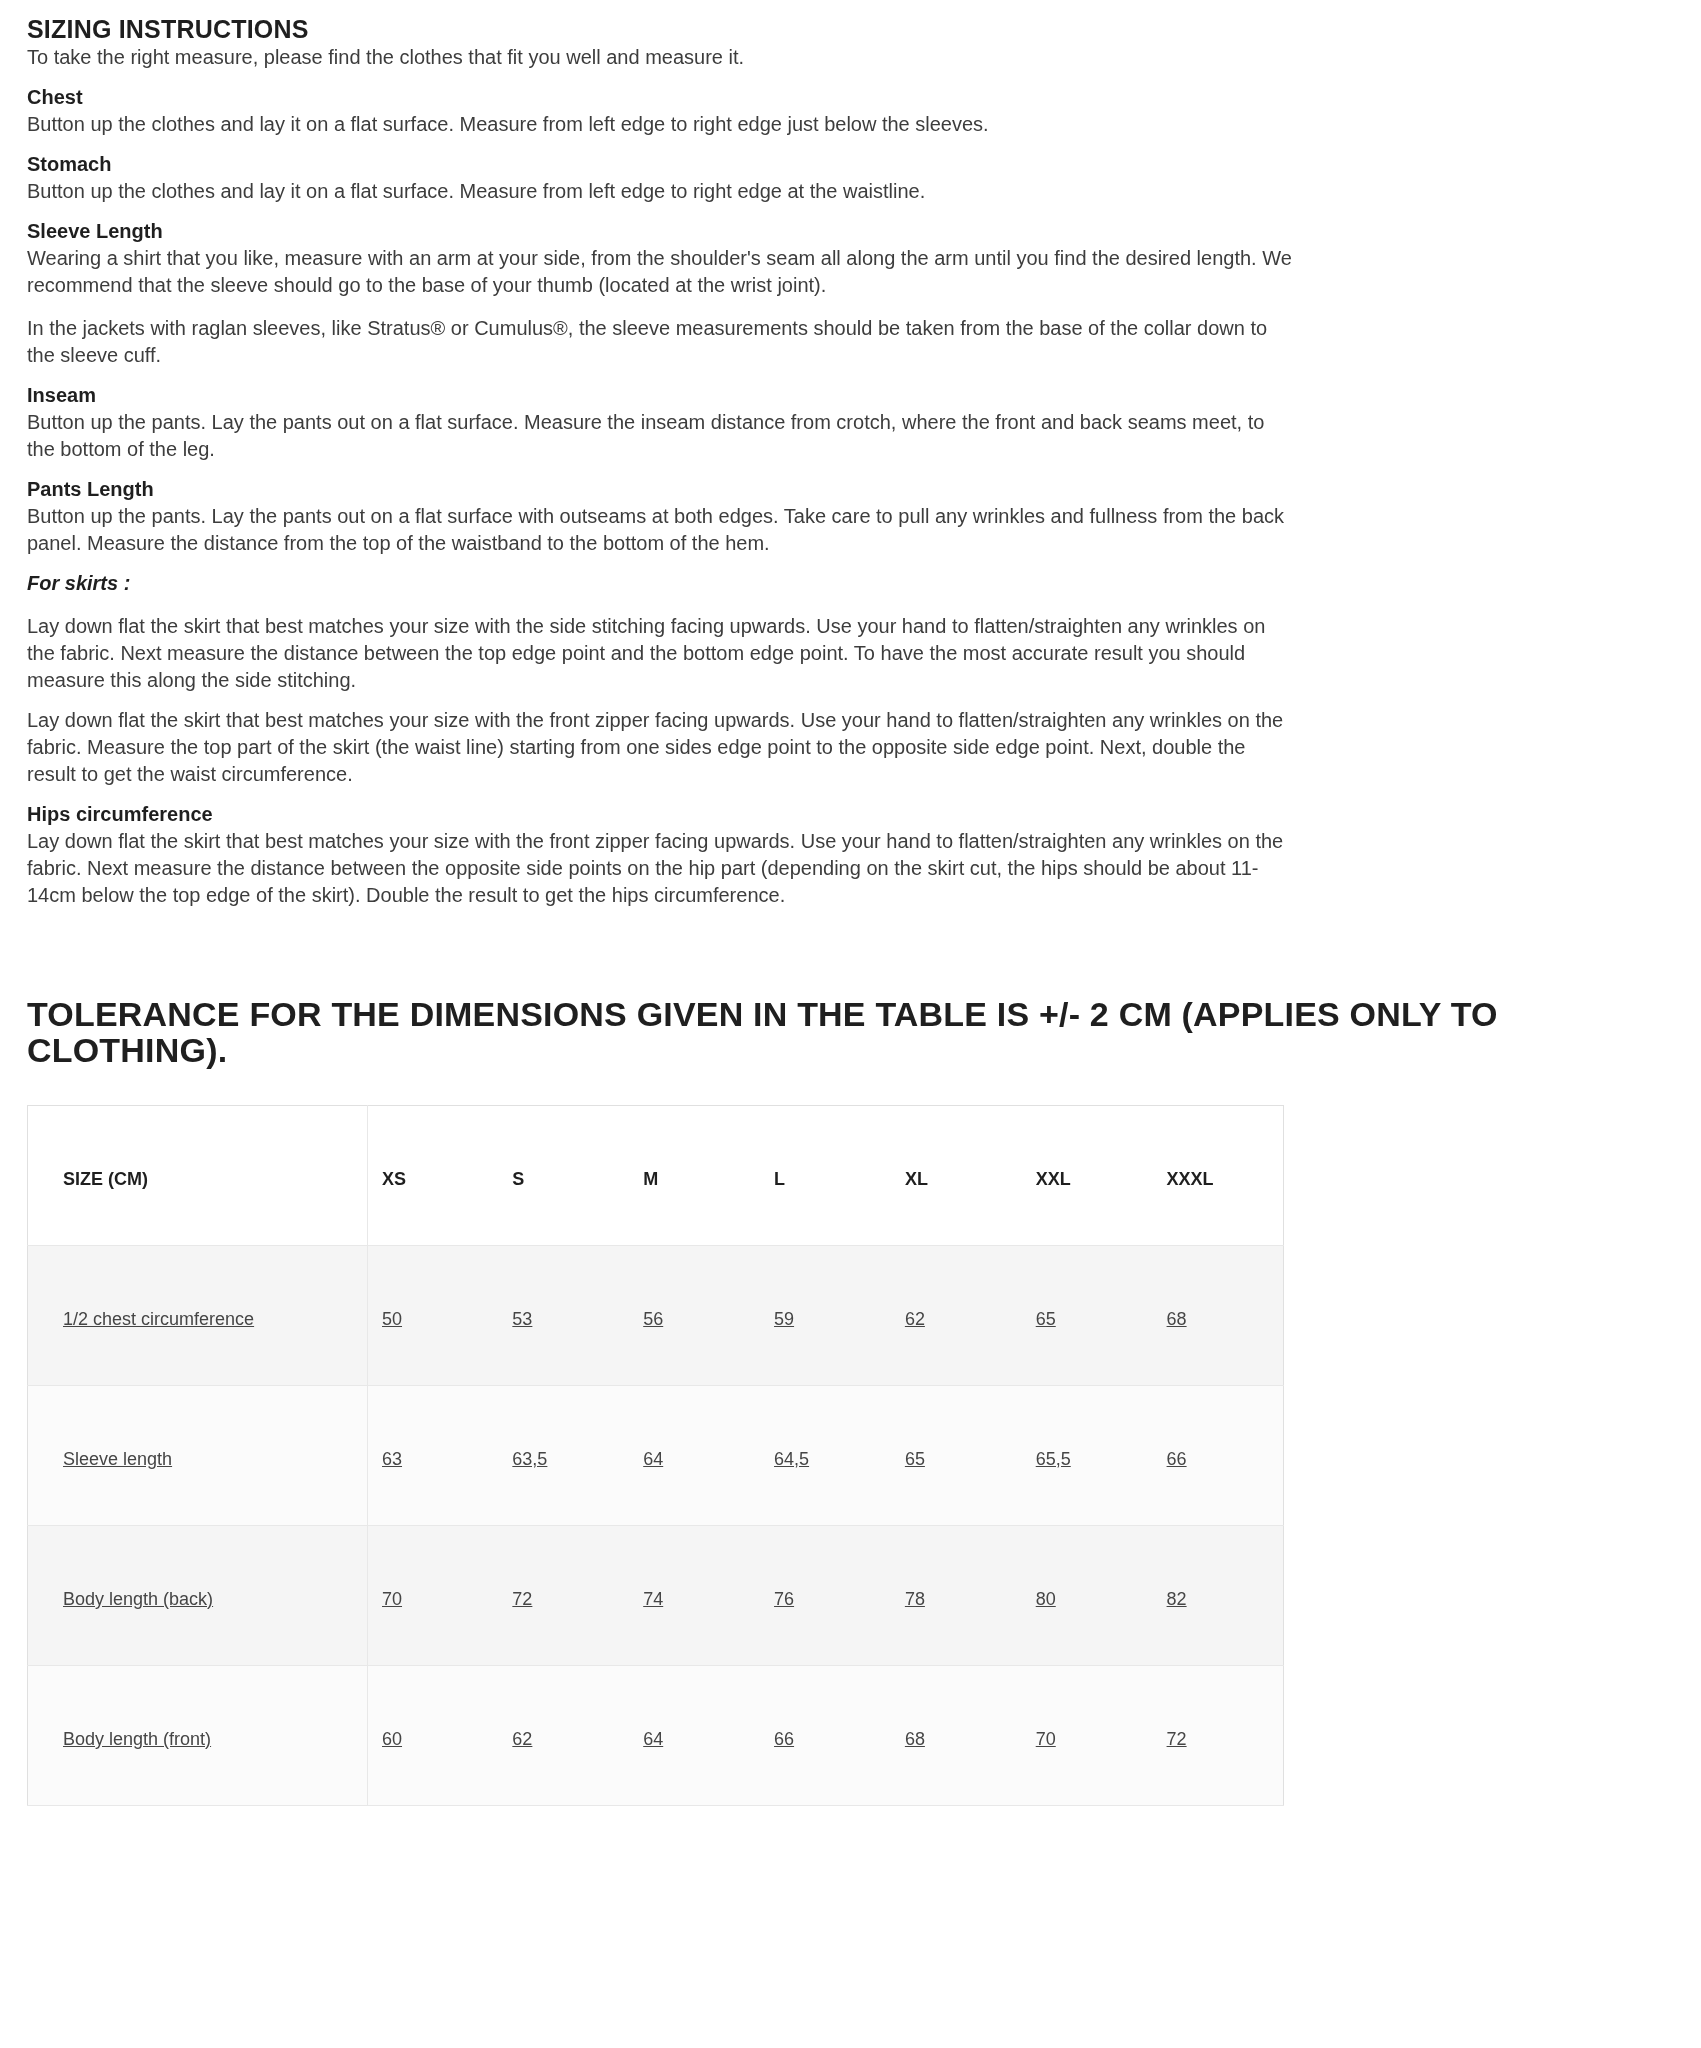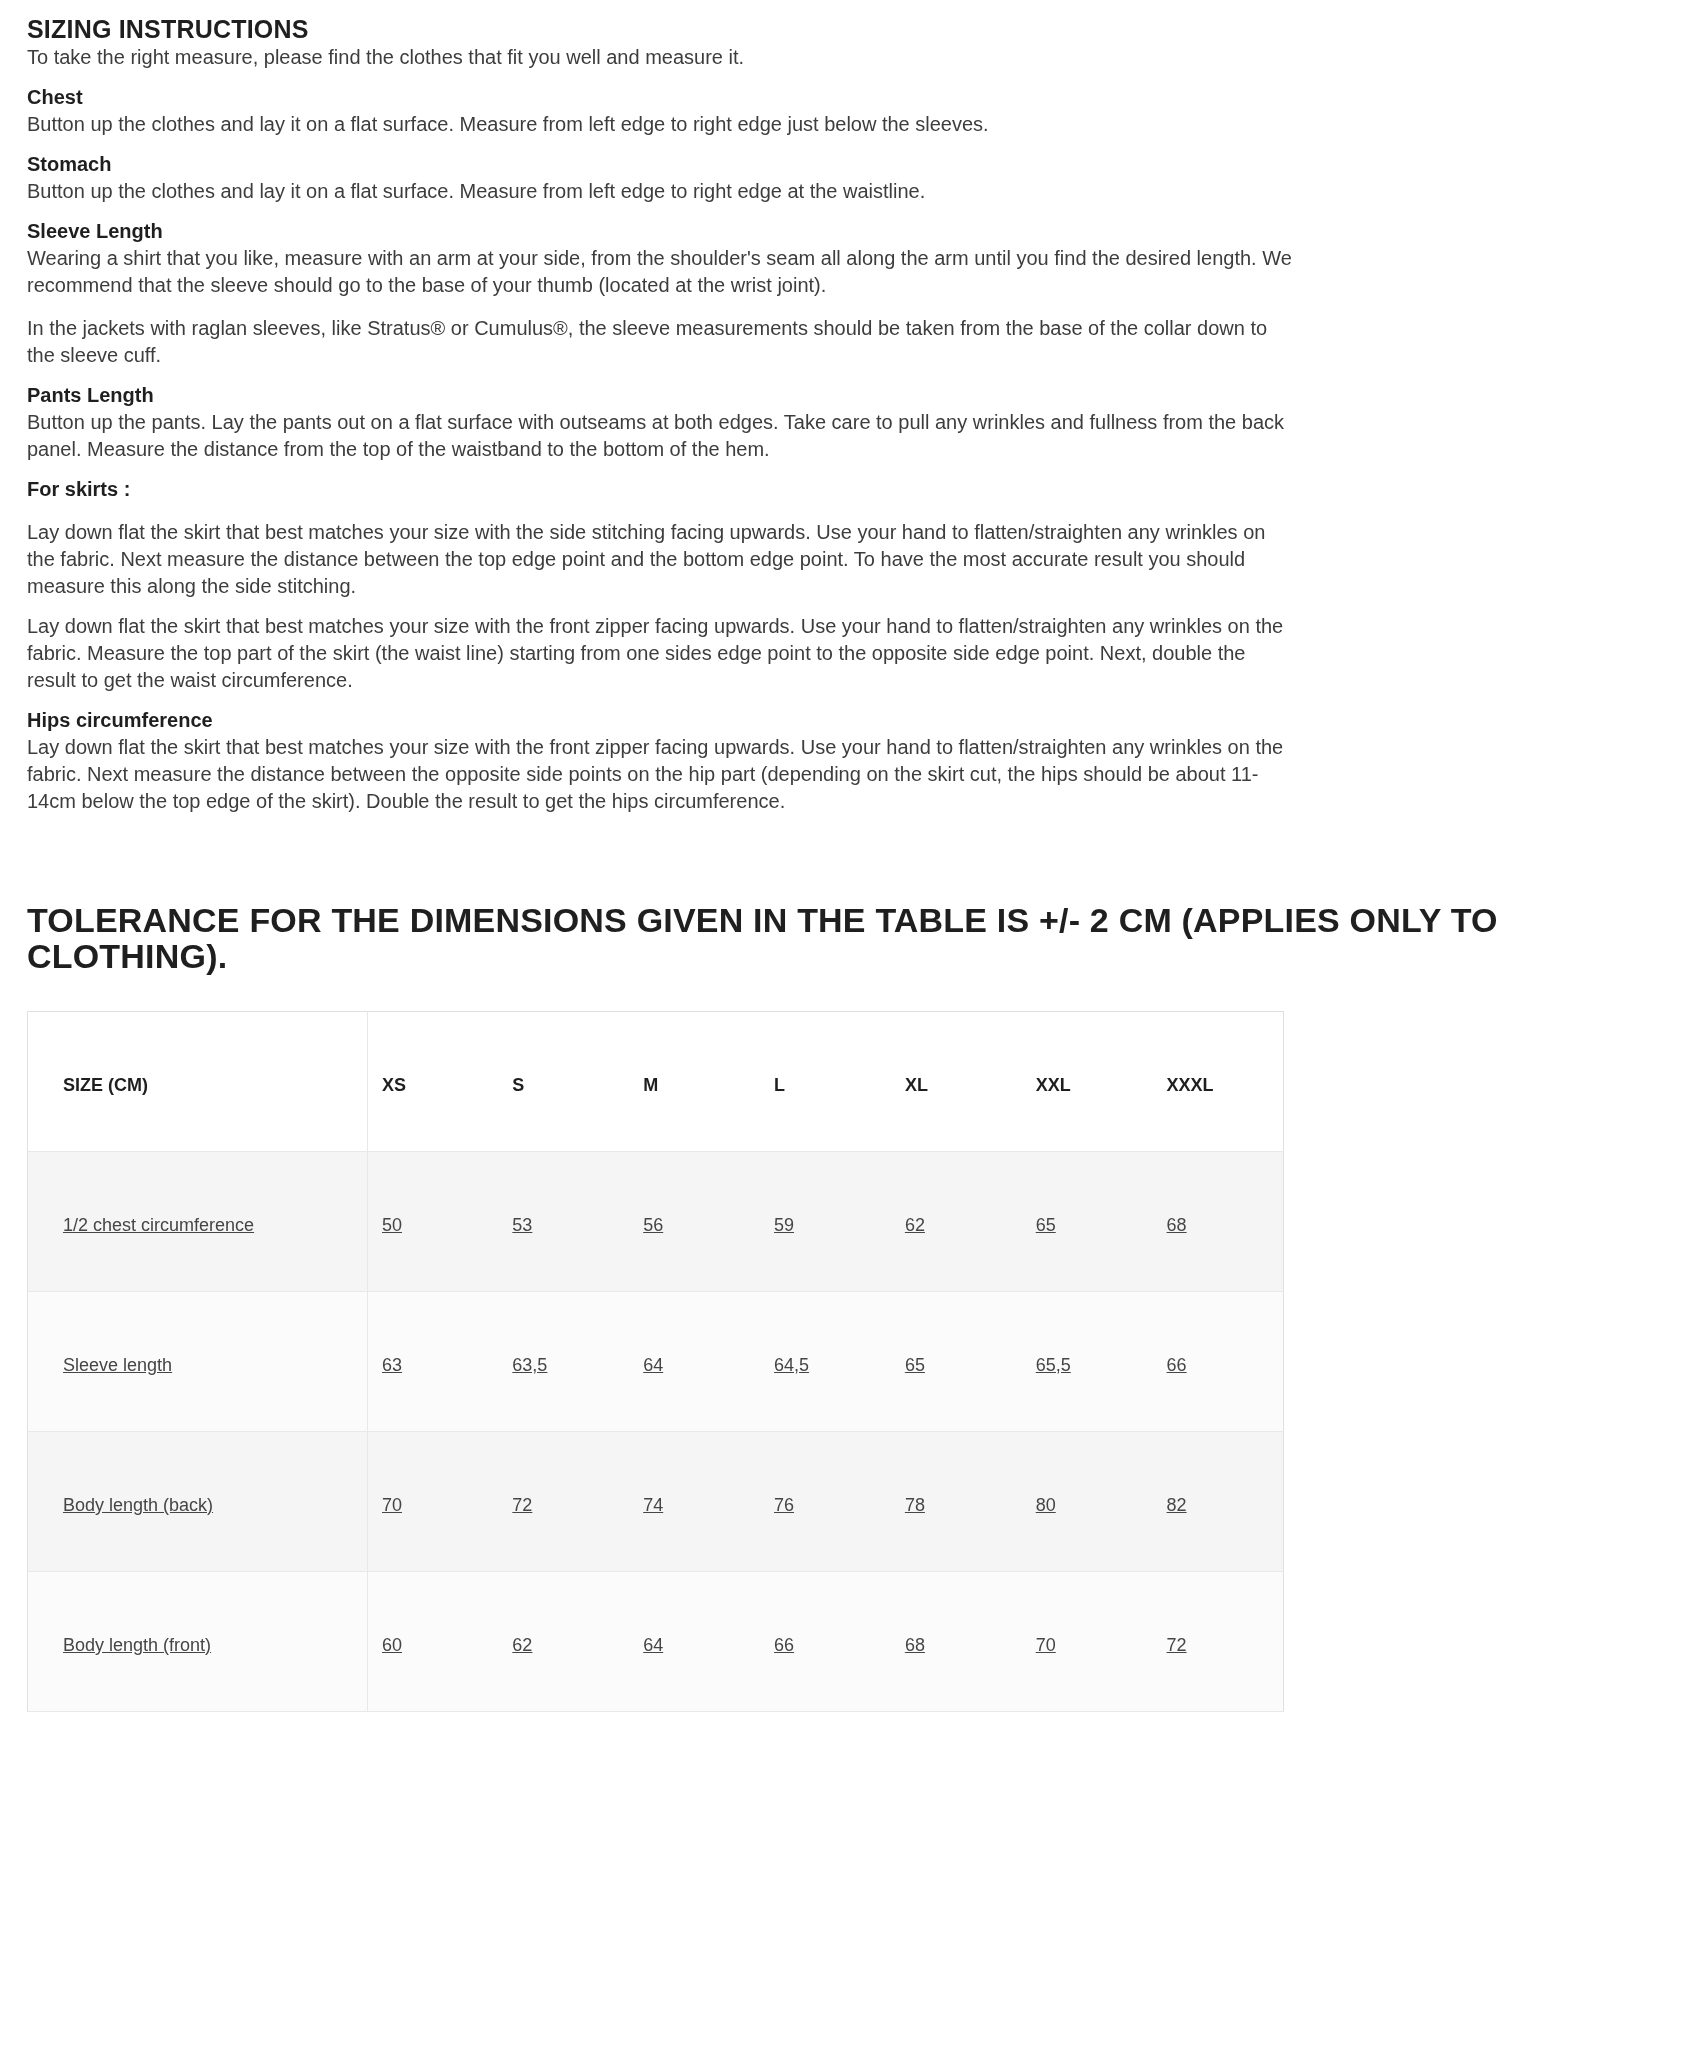--- a/index.html
+++ b/index.html
@@ -27,21 +27,21 @@
     line-height: 27px;
     margin: 0 0 13px 0;
   }
   h3.section-heading {
     font-size: 20px;
     line-height: 27px;
     font-weight: 700;
     color: #1f1f1f;
     margin: 12px 0 0 0;
   }
-  h3.standalone { margin-bottom: 16px; }
+  h3.standalone { margin-bottom: 16px; font-style: italic; }
   p.note { margin-top: 16px; }
 
   h2.tolerance-heading {
     font-size: 34px;
     line-height: 36px;
     font-weight: 700;
     color: #1f1f1f;
     letter-spacing: 0.2px;
     margin: 87px 0 0 0;
     max-width: 1600px;
@@ -99,20 +99,24 @@
       <p class="body-text">Button up the clothes and lay it on a flat surface. Measure from left edge to right edge at the waistline.</p>
     </section>
 
     <section>
       <h3 class="section-heading">Sleeve Length</h3>
       <p class="body-text">Wearing a shirt that you like, measure with an arm at your side, from the shoulder's seam all along the arm until you find the desired length. We recommend that the sleeve should go to the base of your thumb (located at the wrist joint).</p>
     </section>
 
     <p class="body-text note">In the jackets with raglan sleeves, like Stratus® or Cumulus®, the sleeve measurements should be taken from the base of the collar down to the sleeve cuff.</p>
 
+    <section>
+      <h3 class="section-heading">Inseam</h3>
+      <p class="body-text">Button up the pants. Lay the pants out on a flat surface. Measure the inseam distance from crotch, where the front and back seams meet, to the bottom of the leg.</p>
+    </section>
 
     <section>
       <h3 class="section-heading">Pants Length</h3>
       <p class="body-text">Button up the pants. Lay the pants out on a flat surface with outseams at both edges. Take care to pull any wrinkles and fullness from the back panel. Measure the distance from the top of the waistband to the bottom of the hem.</p>
     </section>
 
     <h3 class="section-heading standalone">For skirts :</h3>
 
     <section>
       <p class="body-text">Lay down flat the skirt that best matches your size with the side stitching facing upwards. Use your hand to flatten/straighten any wrinkles on the fabric. Next measure the distance between the top edge point and the bottom edge point. To have the most accurate result you should measure this along the side stitching.</p>

